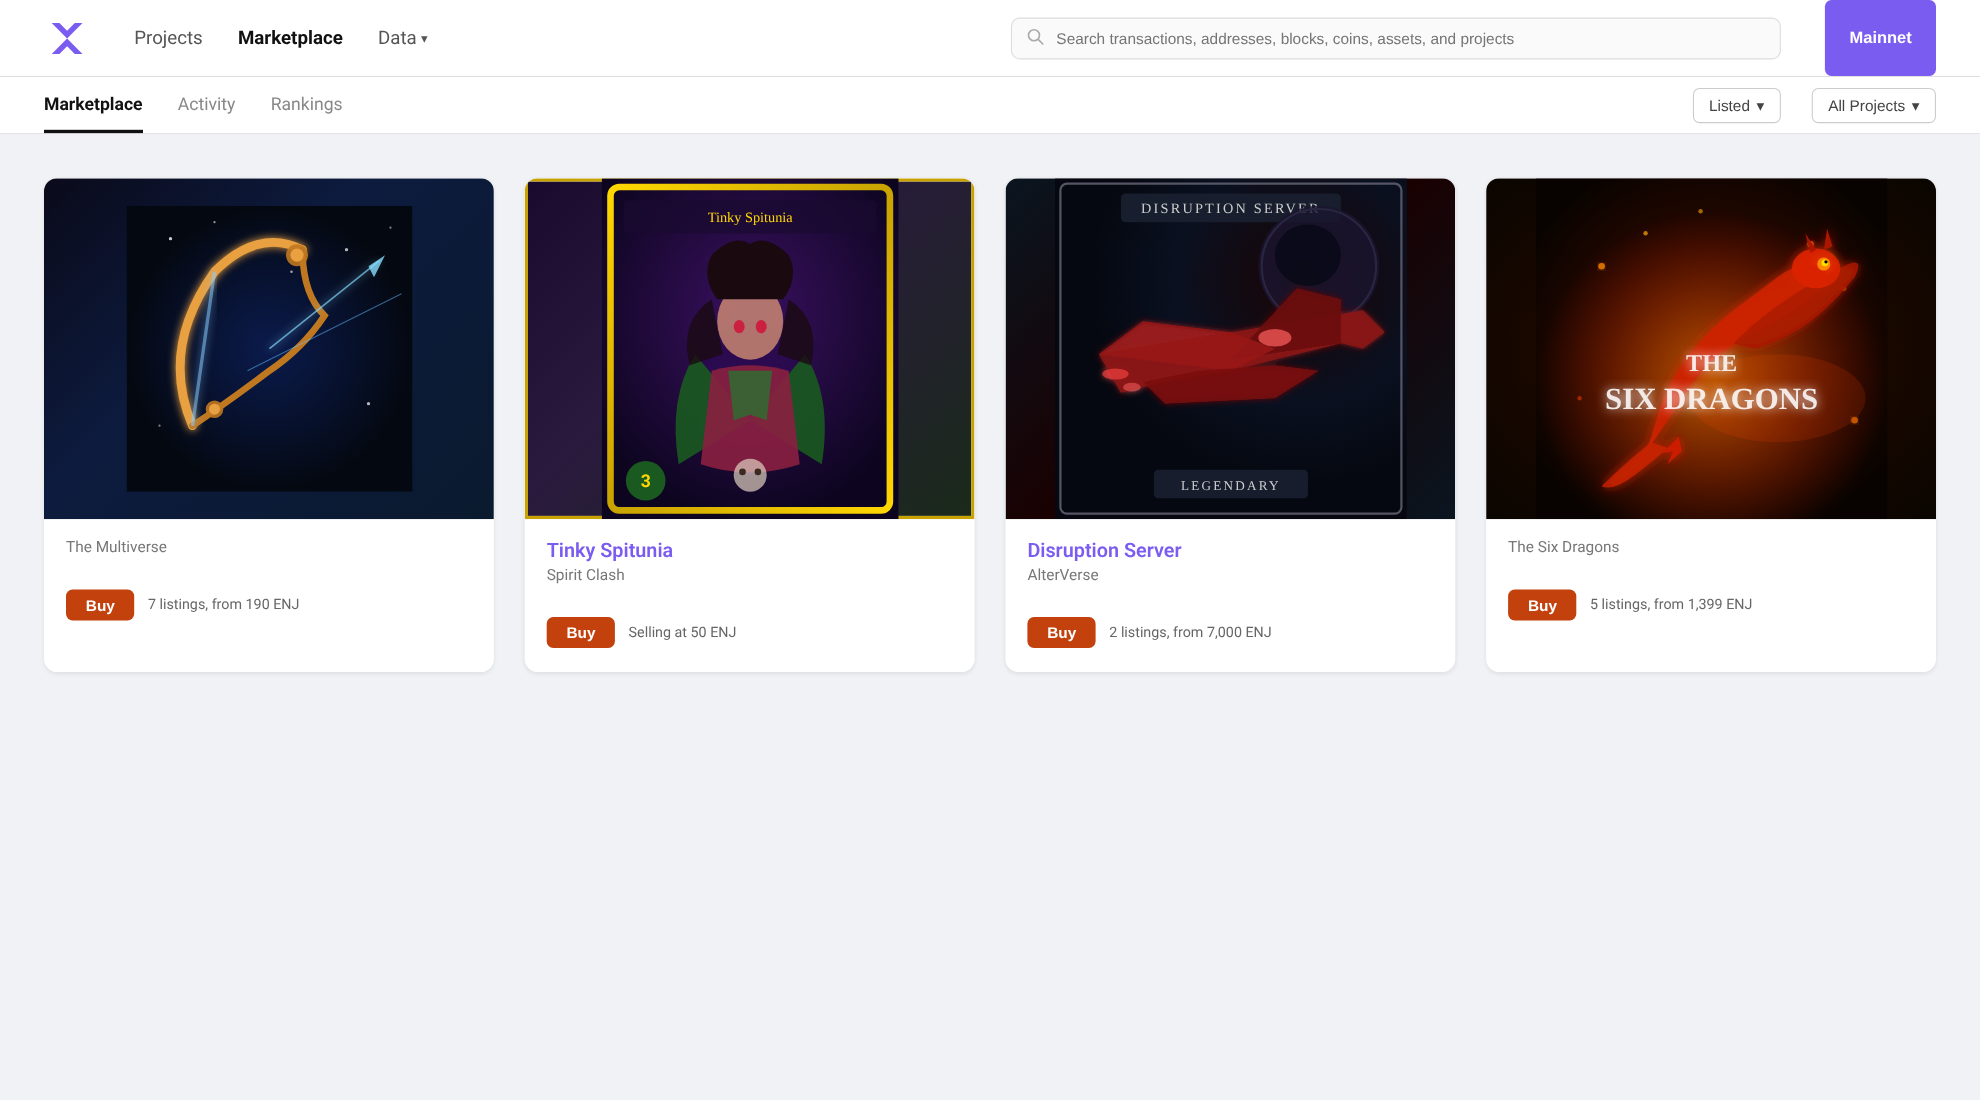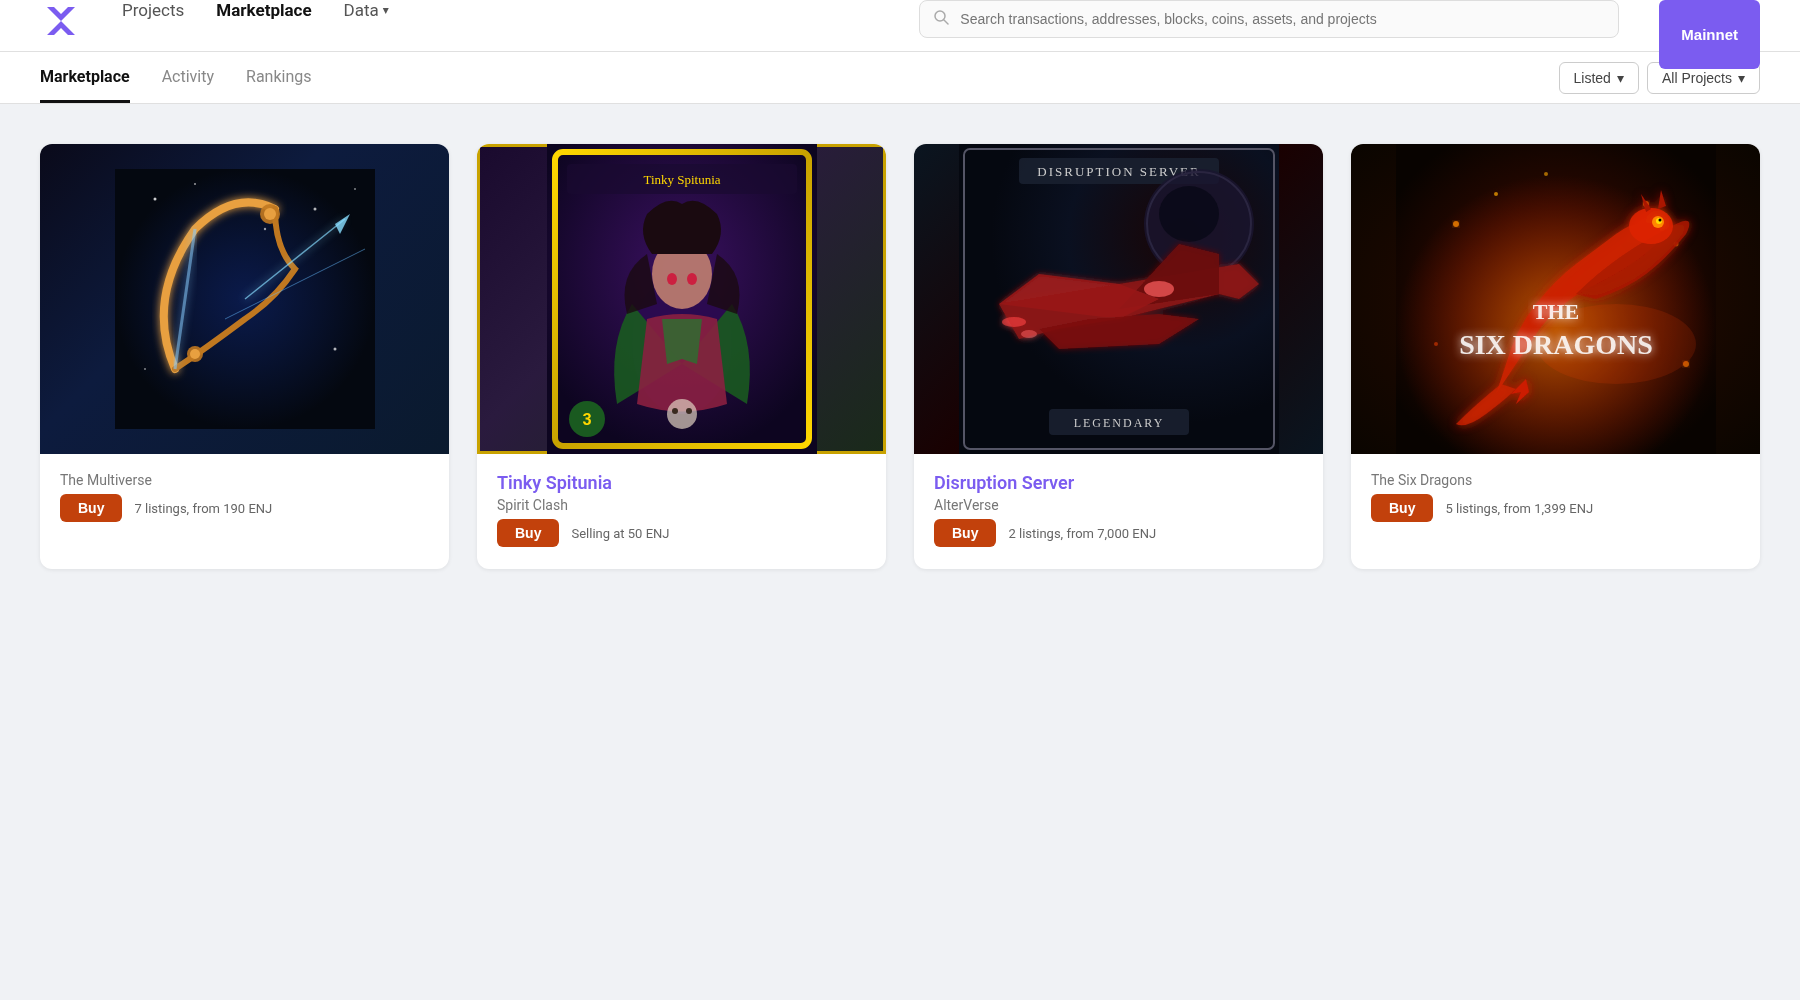--- a/index.html
+++ b/index.html
@@ -2,23 +2,23 @@
 <html><head>
   <meta charset="utf-8">
   <style>
     * { box-sizing: border-box; margin: 0; padding: 0; }
     body { font-family: -apple-system, BlinkMacSystemFont, 'Segoe UI', Roboto, sans-serif; background: #f0f2f5; color: #333; }
 
     
     .top-nav {
       background: #fff;
       border-bottom: 1px solid #e0e0e0;
-      height: 52px;
-      display: flex;
-      align-items: flex-start;
+      height: 70px;
+      display: flex;
+      align-items: center;
       padding: 0 40px;
       position: relative;
       z-index: 10;
     }
     .logo {
       display: flex;
       align-items: center;
       margin-right: 40px;
     }
     .logo-x {
@@ -109,21 +109,21 @@
       padding: 14px 0;
       border-bottom: 3px solid transparent;
     }
     .sub-tab.active {
       color: #111;
       font-weight: 700;
       border-bottom: 3px solid #111;
     }
     .filter-controls {
       display: flex;
-      gap: 8px;
+      gap: 28px;
     }
     .filter-btn {
       background: #fff;
       border: 1px solid #ccc;
       border-radius: 6px;
       padding: 7px 14px;
       font-size: 14px;
       cursor: pointer;
       display: flex;
       align-items: center;
@@ -159,21 +159,21 @@
     }
     .card-title {
       font-size: 18px;
       font-weight: 600;
       color: #7b5cf0;
       margin-bottom: 4px;
     }
     .card-project {
       font-size: 14px;
       color: #777;
-      margin-bottom: 6px;
+      margin-bottom: 30px;
     }
     .card-footer {
       display: flex;
       align-items: center;
       gap: 12px;
     }
     .buy-btn {
       background: #c2410c;
       color: #fff;
       border: none;

